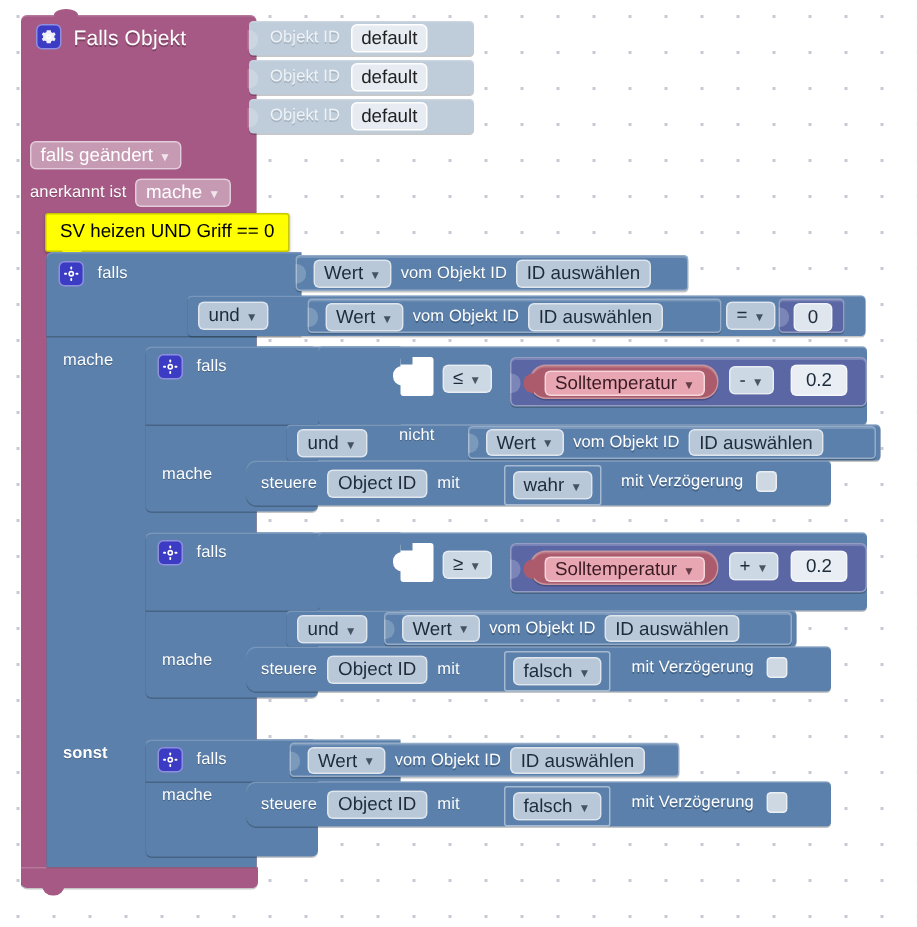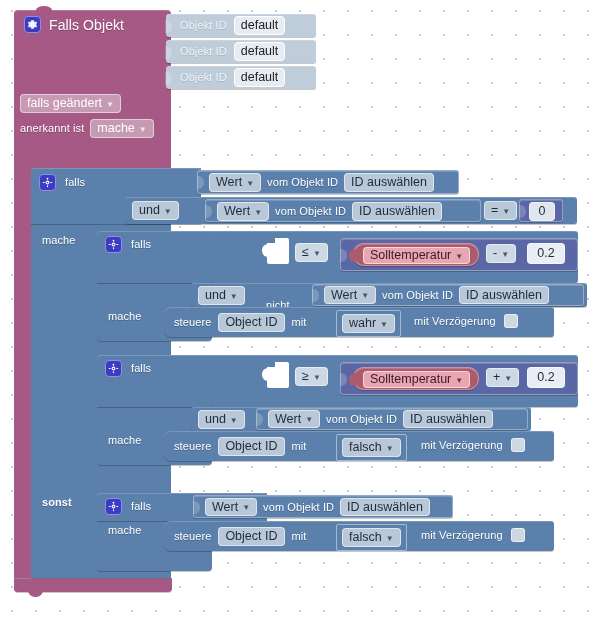--- a/index.html
+++ b/index.html
@@ -167,20 +167,23 @@
   </div>
 
   <div class="row" style="left:20px; top:119px; gap:6px;">
     <span class="lbl">anerkannt ist</span>
     <span class="fld on-pink">
       <span>mache</span>
       <span class="caret">▼</span>
     </span>
   </div>
 
+  <div class="yellowtip" style="left:30px; top:142px;">
+    <span>SV heizen UND Griff == 0</span>
+  </div>
 
   <div class="blk c-blue shadow" style="left:31px; top:168px; width:140px; height:410px; border-radius:4px 4px 0 0;"></div>
 
   <div class="blk c-blue shadow" style="left:31px; top:168px; width:170px; height:56px; border-radius:4px 0 0 0;"></div>
 
   <div class="row" style="left:39px; top:174px; gap:9px;">
     <span class="gear">
       <svg width="11" height="11" viewBox="0 0 24 24">
           <circle cx="12" cy="12" r="4.2" fill="#fff"></circle>
           <circle cx="12" cy="12" r="1.9" fill="#3b3bc4"></circle>
@@ -296,21 +299,21 @@
     <span class="fld white" style="min-width:38px; justify-content:center; height:21px;">0.2</span>
   </div>
 
   <div class="blk c-blue shadow" style="left:191px; top:283px; width:396px; height:24px; border-radius:3px;"></div>
   <div class="row" style="left:198px; top:286px;">
     <span class="fld">
       <span>und</span>
       <span class="caret">▼</span>
     </span>
   </div>
-  <div class="row" style="left:266px; top:300px;">
+  <div class="row" style="left:266px; top:285px;">
     <span class="lbl">nicht</span>
   </div>
   <div class="blk c-blue edge shadow" style="left:312px; top:284px; width:272px; height:22px; border-radius:3px;">
     <span class="notch-l"></span>
     <div class="row" style="left:11px; top:1px; gap:6px;">
       <span class="fld" style="height:18px;">
         <span>Wert</span>
         <span class="caret">▼</span>
       </span>
       <span class="lbl">vom Objekt ID</span>

